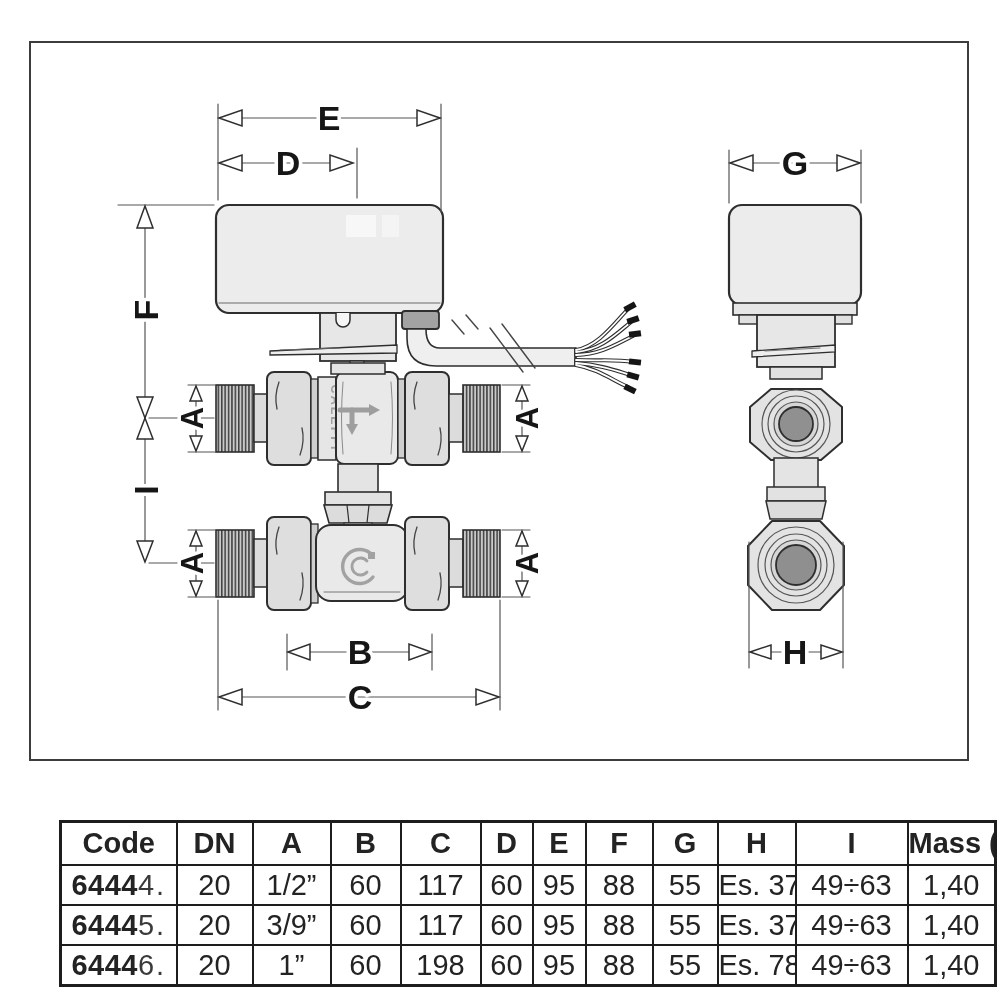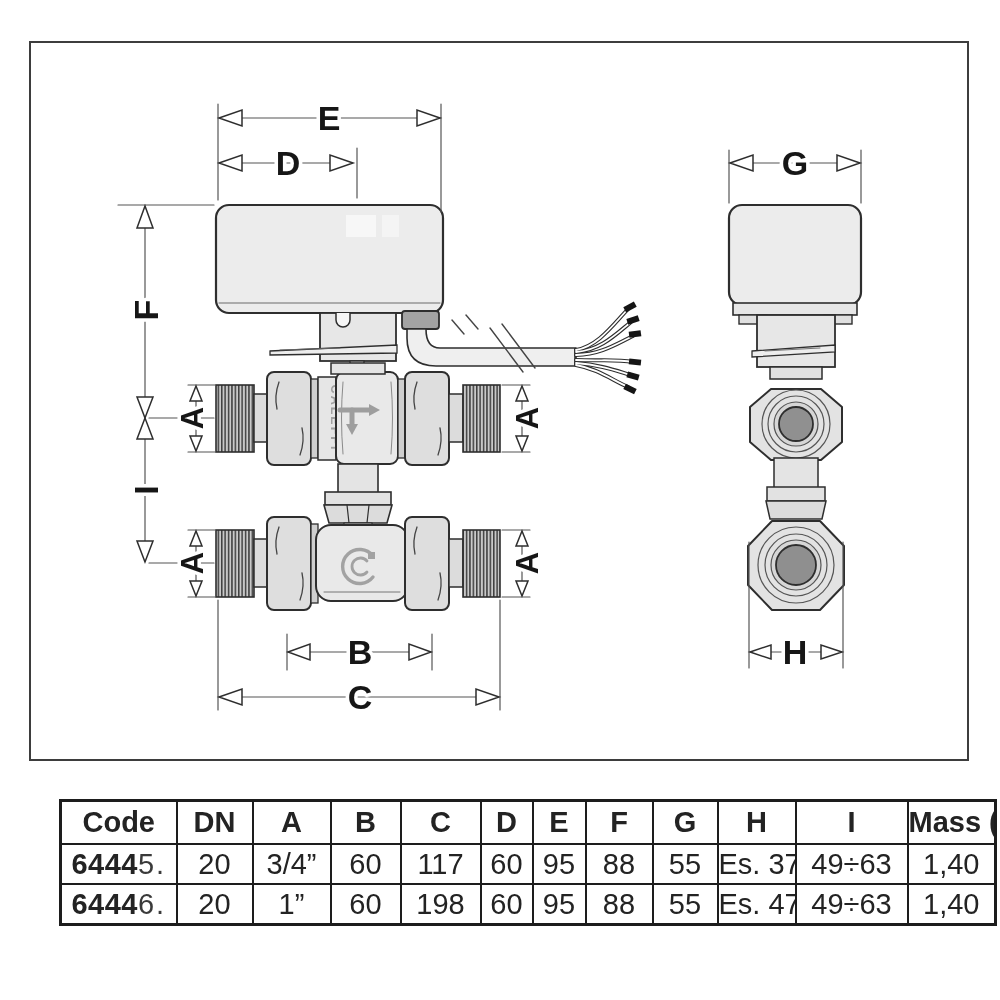--- a/index.html
+++ b/index.html
@@ -1,20 +1,20 @@
 <!DOCTYPE html>
 <html><head>
 <meta charset="utf-8">
 <style>
   html,body{margin:0;padding:0;background:#fff;}
   #page{position:relative;width:1000px;height:1000px;background:#ffffff;overflow:hidden;
         font-family:"Liberation Sans", sans-serif;}
   #diagram-svg{position:absolute;left:0;top:0;}
   
-  #spec-table-wrap{position:absolute;left:31px;top:799px;width:939px;padding-left:28px;}
+  #spec-table-wrap{position:absolute;left:31px;top:820px;width:939px;padding-left:28px;}
   table.spec{border-collapse:collapse;table-layout:fixed;width:937px;background:#fff;}
   table.spec td,table.spec th{border:2px solid #1d1d1d;text-align:center;vertical-align:middle;
         padding:0;white-space:nowrap;overflow:hidden;color:#232323;}
   table.spec{border:3px solid #1d1d1d;}
   table.spec th{height:41px;font-size:29px;font-weight:bold;}
   table.spec td{height:38px;font-size:29px;font-weight:normal;}
   th.mass-h{font-size:19px;}
   td.code-cell{font-size:29px;letter-spacing:.5px;}
   td.code-cell .code-bold{font-weight:bold;}
   td.code-cell .code-rest{font-weight:normal;color:#3a3a3a;letter-spacing:2px;}
@@ -309,44 +309,58 @@
       <th>C</th>
       <th>D</th>
       <th>E</th>
       <th>F</th>
       <th>G</th>
       <th>H</th>
       <th>I</th>
       <th class="mass-h">Mass (kg)</th>
     </tr>
     <tr>
+      <td class="code-cell"><span class="code-bold">6444</span><span class="code-rest">4.</span></td>
+      <td>20</td>
+      <td>1/2”</td>
+      <td>60</td>
+      <td>117</td>
+      <td>60</td>
+      <td>95</td>
+      <td>88</td>
+      <td>55</td>
+      <td class="h-col">Es. 37</td>
+      <td class="i-col">49÷63</td>
+      <td>1,40</td>
+    </tr>
+    <tr>
       <td class="code-cell"><span class="code-bold">6444</span><span class="code-rest">5.</span></td>
       <td>20</td>
-      <td>3/4”</td>
+      <td>3/9”</td>
       <td>60</td>
       <td>117</td>
       <td>60</td>
       <td>95</td>
       <td>88</td>
       <td>55</td>
       <td class="h-col">Es. 37</td>
       <td class="i-col">49÷63</td>
       <td>1,40</td>
     </tr>
     <tr>
       <td class="code-cell"><span class="code-bold">6444</span><span class="code-rest">6.</span></td>
       <td>20</td>
       <td>1”</td>
       <td>60</td>
       <td>198</td>
       <td>60</td>
       <td>95</td>
       <td>88</td>
       <td>55</td>
-      <td class="h-col">Es. 47</td>
+      <td class="h-col">Es. 78</td>
       <td class="i-col">49÷63</td>
       <td>1,40</td>
     </tr>
   </tbody>
       </table>
 </div>
 
 </div>
 
 </body></html>

